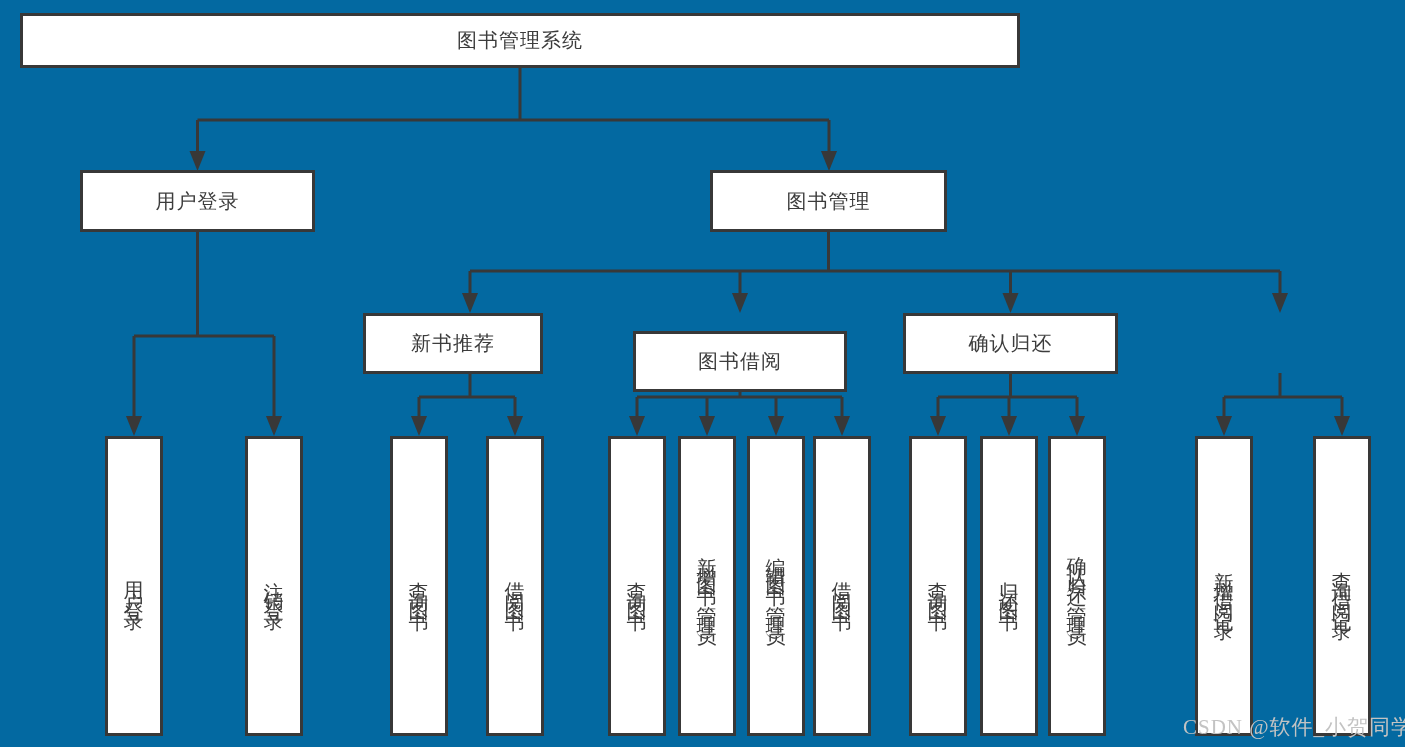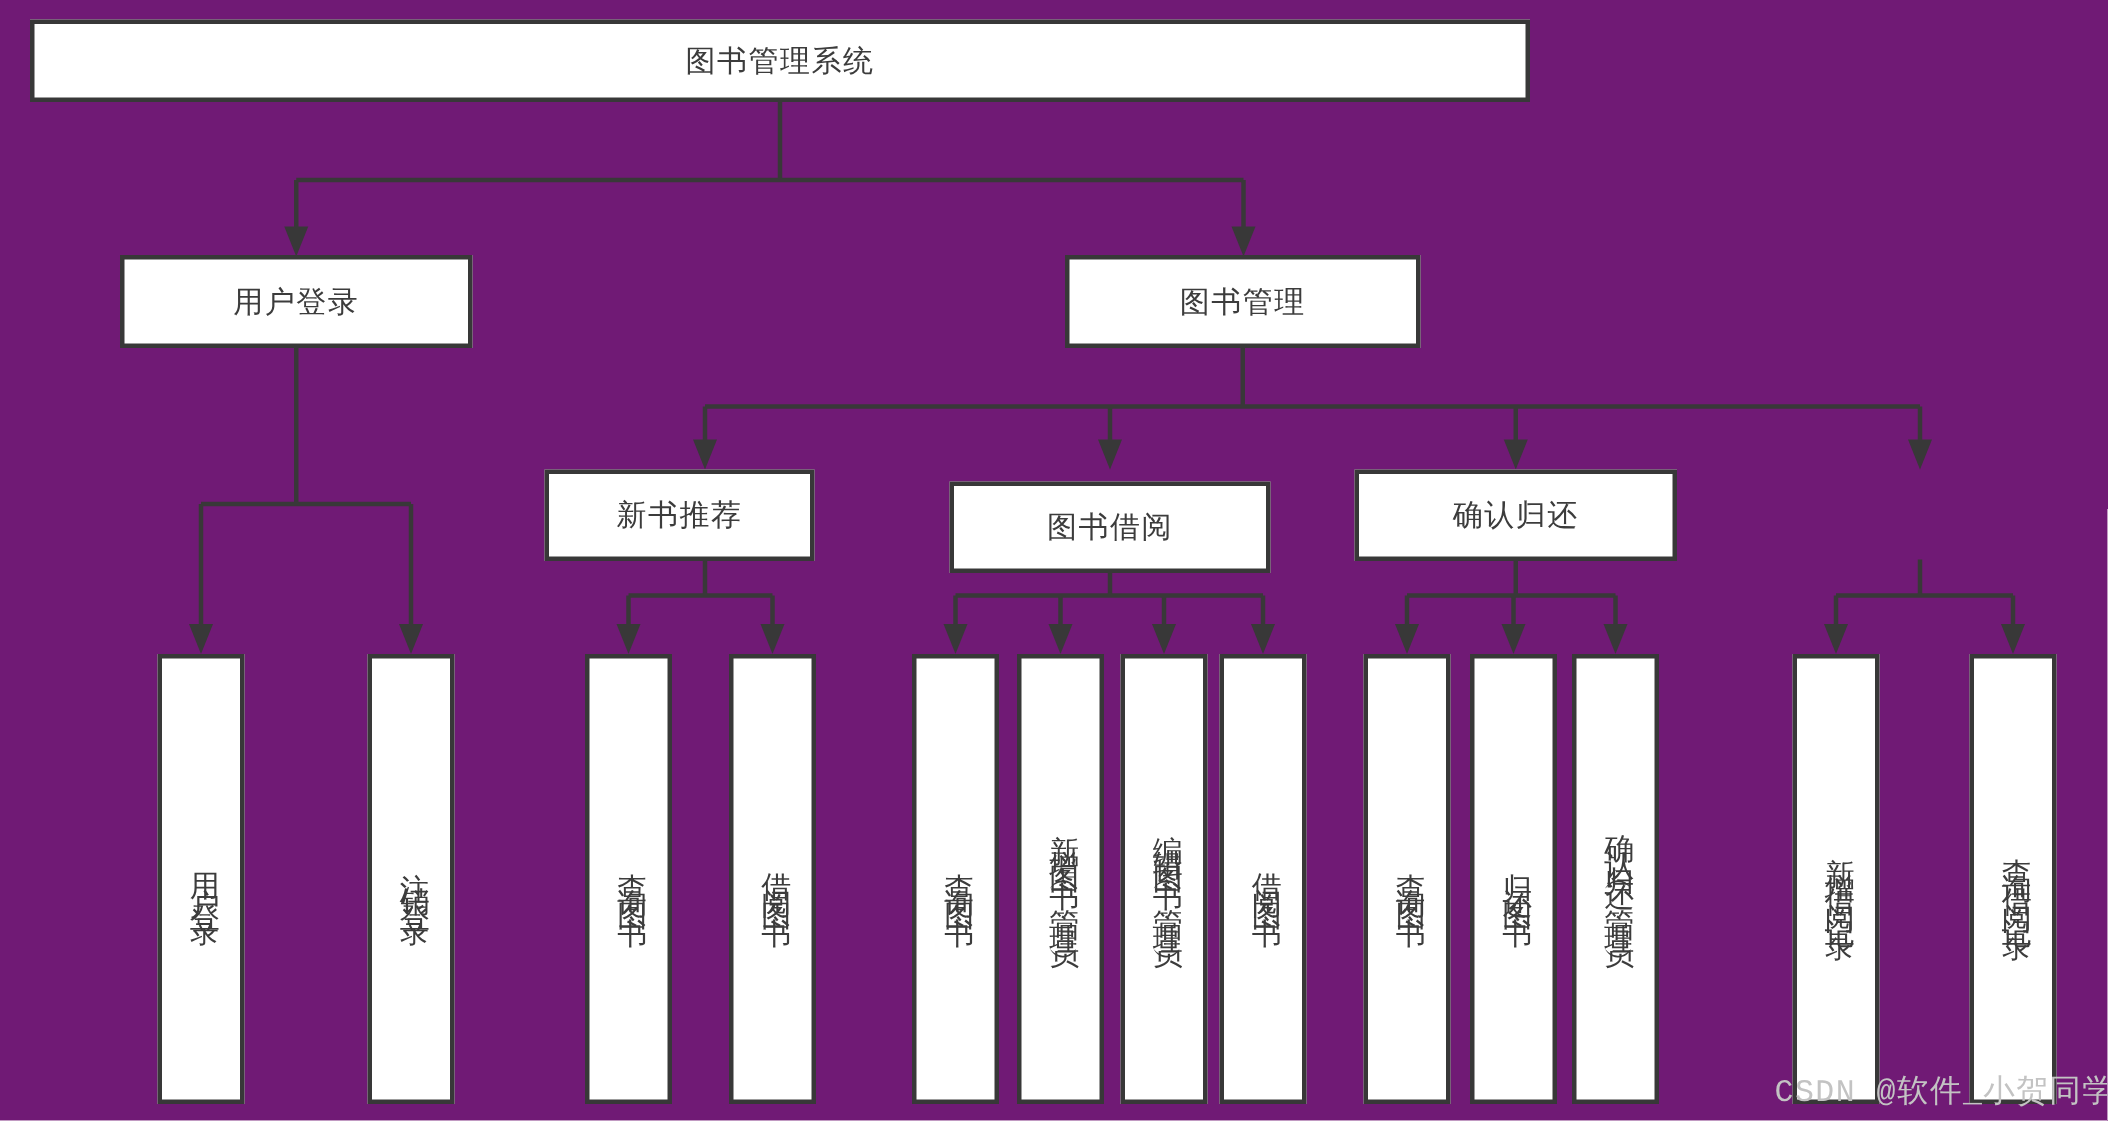--- a/index.html
+++ b/index.html
@@ -1,20 +1,20 @@
 <!DOCTYPE html>
 <html><head>
 <meta charset="utf-8">
 <style>
   html,body{margin:0;padding:0;background:#ffffff;}
   .canvas{
     position:relative;
     width:1405px;height:747px;
-    background:#701a75;
-    font-family:Liberation Mono, monospace;
+    background:#0369a1;
+    font-family:Liberation Serif, serif;
     overflow:hidden;
   }
   .wires{position:absolute;left:0;top:0;z-index:0;}
   .box{
     position:absolute;
     box-sizing:border-box;
     background:#ffffff;
     border:3px solid #383838;
     display:flex;align-items:center;justify-content:center;
     color:#3c3c3c;
@@ -74,21 +74,21 @@
       <polygon points="1334,416 1350,416 1342,436"></polygon>
     </g>
   </svg>
 
   <div class="box h" style="left:20px;top:13px;width:1000px;height:55px">图书管理系统</div>
 
   <div class="box h" style="left:80px;top:170px;width:235px;height:62px">用户登录</div>
   <div class="box h" style="left:710px;top:170px;width:237px;height:62px">图书管理</div>
 
   <div class="box h" style="left:363px;top:313px;width:180px;height:61px">新书推荐</div>
-  <div class="box h" style="left:633px;top:321px;width:214px;height:61px">图书借阅</div>
+  <div class="box h" style="left:633px;top:331px;width:214px;height:61px">图书借阅</div>
   <div class="box h" style="left:903px;top:313px;width:215px;height:61px">确认归还</div>
 
   <div class="box v" style="left:105px;top:436px;width:58px;height:300px">用户登录</div>
   <div class="box v" style="left:245px;top:436px;width:58px;height:300px">注销登录</div>
 
   <div class="box v" style="left:390px;top:436px;width:58px;height:300px">查询图书</div>
   <div class="box v" style="left:486px;top:436px;width:58px;height:300px">借阅图书</div>
 
   <div class="box v" style="left:608px;top:436px;width:58px;height:300px">查询图书</div>
   <div class="box v" style="left:678px;top:436px;width:58px;height:300px">新增图书（管理员）</div>

